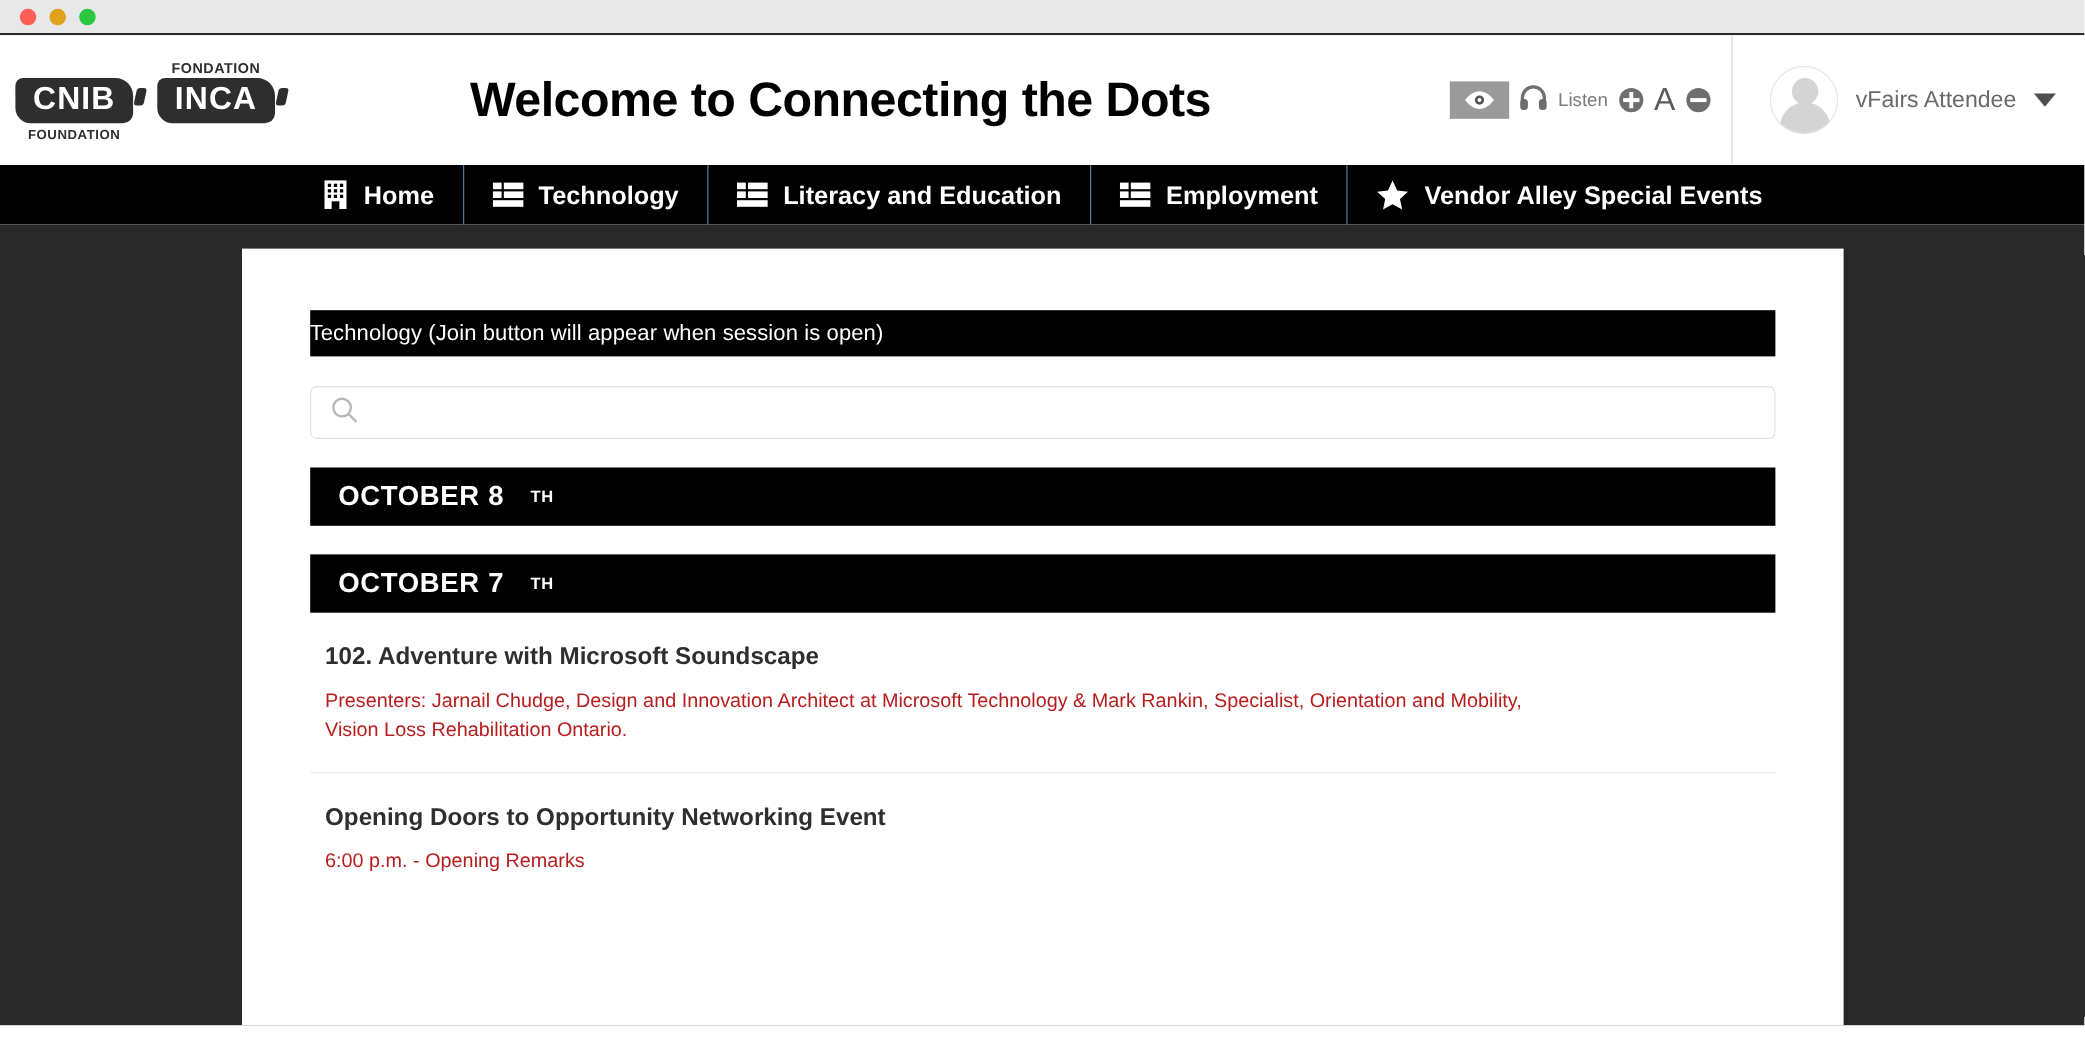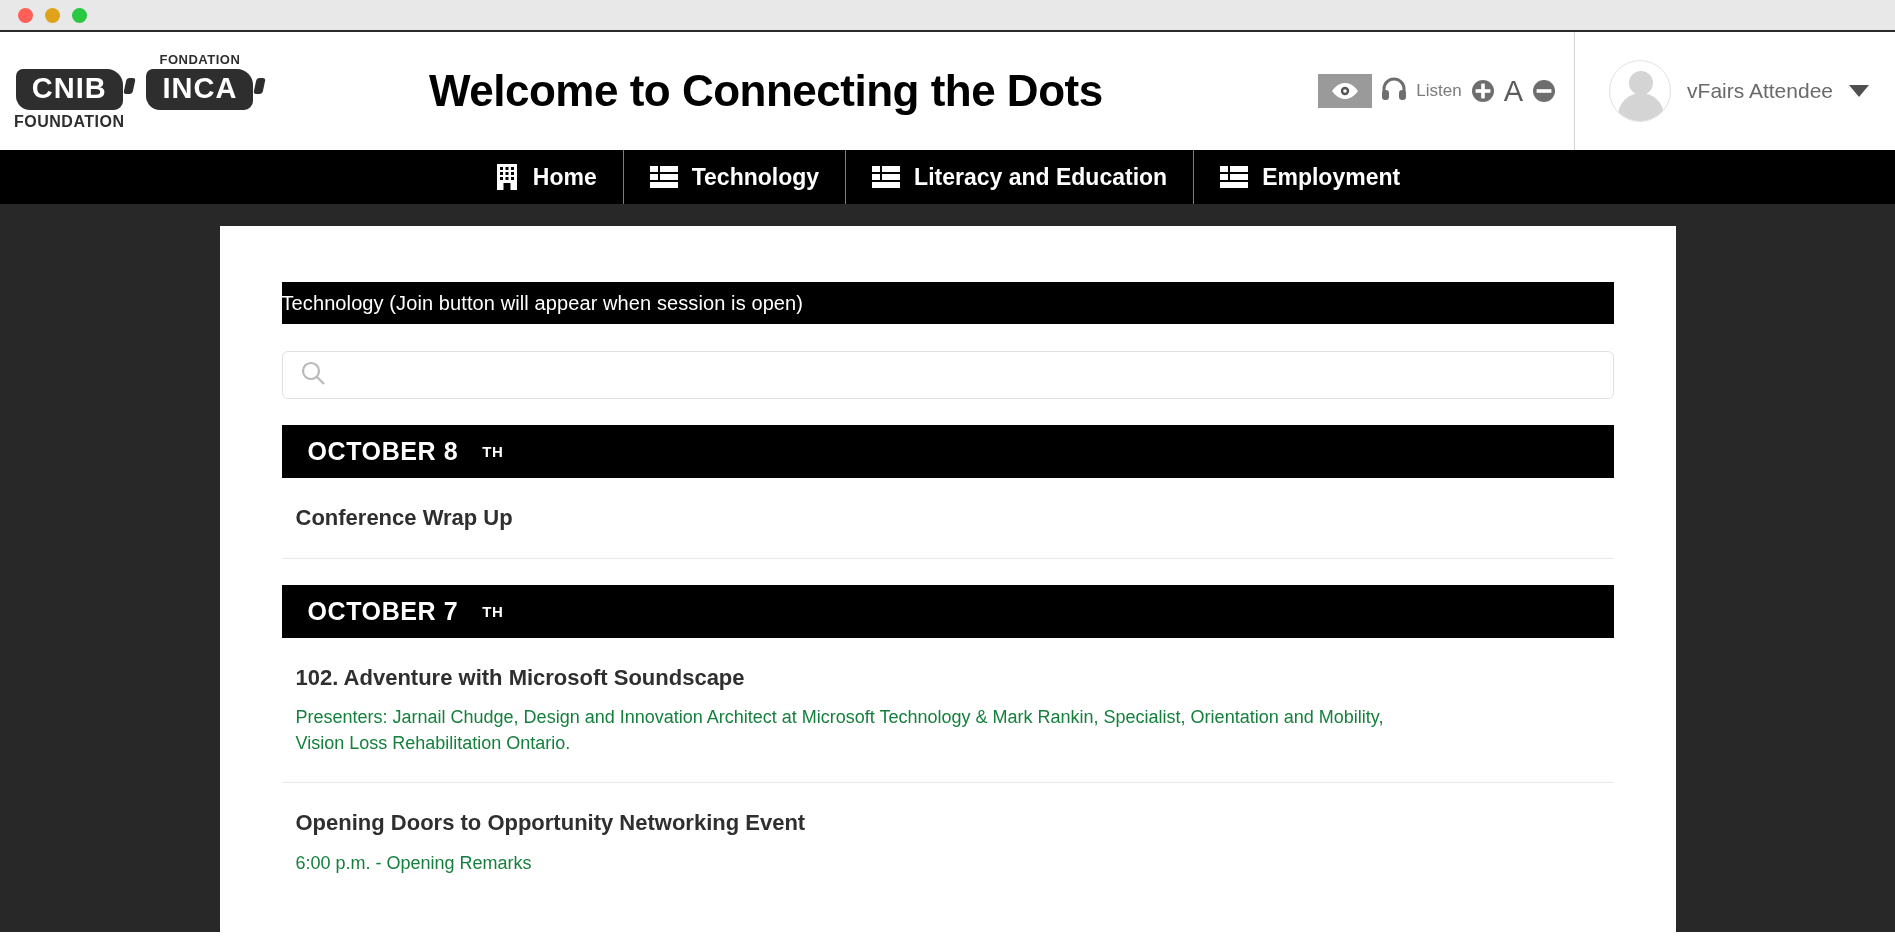--- a/index.html
+++ b/index.html
@@ -59,21 +59,21 @@
   .logo-brush::after {
     content: "";
     position: absolute;
     right: -11px; top: 9px;
     width: 9px; height: 16px;
     background: #2e2e2e;
     border-radius: 3px;
     transform: skewX(-12deg);
   }
   .logo-bottom-label {
-    font-size: 16px; font-weight: bold; letter-spacing: .5px;
+    font-size: 12px; font-weight: bold; letter-spacing: .5px;
     color: #2e2e2e; margin-top: 3px;
   }
   .logo-spacer-top { height: 17px; }
 
   .page-title {
     flex: 1 1 auto;
     text-align: center;
     font-size: 44px;
     font-weight: bold;
     color: #000000;
@@ -216,21 +216,21 @@
   .session { padding: 26px 14px 26px 14px; border-bottom: 1px solid #e9e9e9; }
   .session:last-child { border-bottom: none; }
   .session-title {
     font-size: 22px;
     font-weight: bold;
     color: #2f2f2f;
     line-height: 1.25;
   }
   .session-desc {
     font-size: 18px;
-    color: #15803d;
+    color: #b91c1c;
     line-height: 1.45;
     margin-top: 13px;
     max-width: 1130px;
   }
 </style>
 </head>
 <body>
 
 <div class="titlebar">
   <span class="dot red"></span>
@@ -354,20 +354,28 @@
             <rect x="10" y="1" width="18" height="6"></rect>
           <rect x="0" y="9" width="8" height="6"></rect>
             <rect x="10" y="9" width="18" height="6"></rect>
           <rect x="0" y="17" width="28" height="6"></rect>
         </g>
       </svg>
     </span>
     <span>Employment</span>
   </div>
 
+  <div class="nav-item">
+    <span class="nav-ico">
+      <svg width="30" height="28" viewBox="0 0 30 28" aria-hidden="true">
+        <path d="M15 1 L19.2 10.2 L29 11.3 L21.7 18 L23.7 27.5 L15 22.6 L6.3 27.5 L8.3 18 L1 11.3 L10.8 10.2 Z" fill="#ffffff"></path>
+      </svg>
+    </span>
+    <span>Vendor Alley Special Events</span>
+  </div>
 </div>
 
 <div class="page-body">
   <div class="content-card">
 
     <div class="section-bar">Technology (Join button will appear when session is open)</div>
 
     <div class="search-wrap">
       <span class="search-ico">
         <svg width="26" height="26" viewBox="0 0 26 26" aria-hidden="true">
@@ -376,23 +384,20 @@
         </svg>
       </span>
       <input class="search-input" type="text" value="" placeholder="" style="">
     </div>
 
     <div class="day-bar">
       <span>OCTOBER 8</span>
         <sup>TH</sup>
     </div>
 
-    <div class="session">
-      <div class="session-title">Conference Wrap Up</div>
-    </div>
 
     <div class="day-bar">
       <span>OCTOBER 7</span>
         <sup>TH</sup>
     </div>
 
     <div class="session">
       <div class="session-title">102. Adventure with Microsoft Soundscape</div>
       <div class="session-desc">Presenters: Jarnail Chudge, Design and Innovation Architect at Microsoft Technology &amp; Mark Rankin, Specialist, Orientation and Mobility, Vision Loss Rehabilitation Ontario.</div>
     </div>

